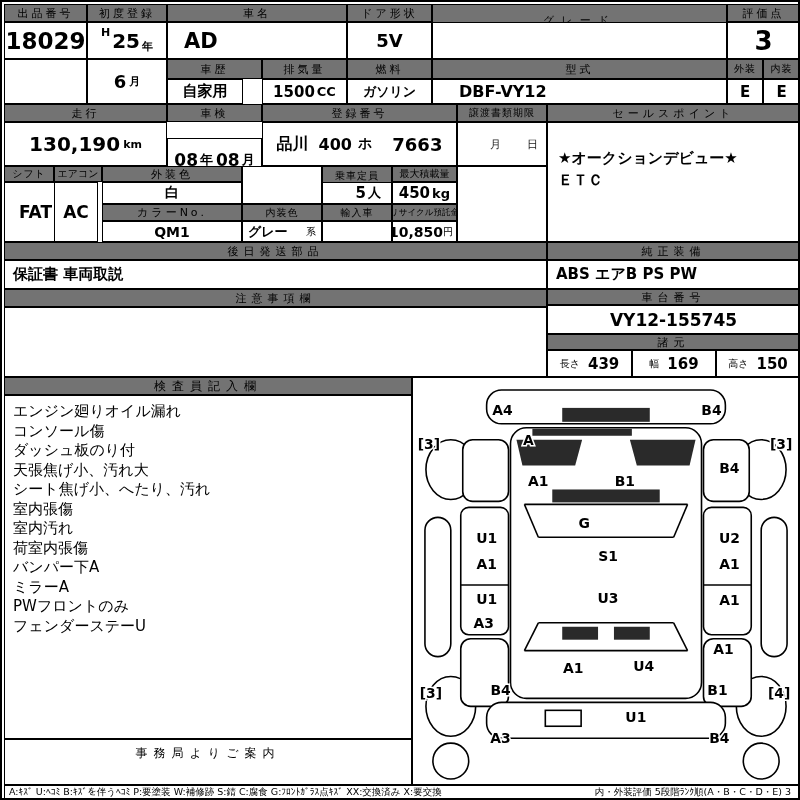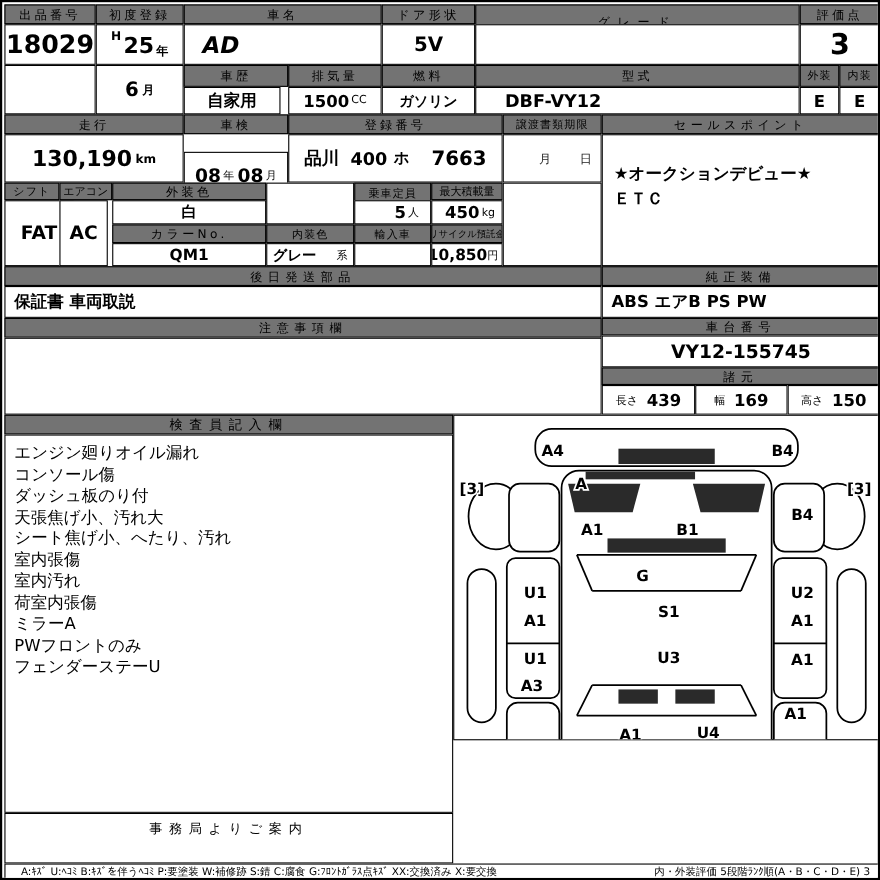--- a/index.html
+++ b/index.html
@@ -7,34 +7,34 @@
   body { font-family:"DejaVu Sans", sans-serif; color:#000; }
   .sheet { position:relative; width:800px; height:800px; background:#fff; border:2px solid #000; overflow:hidden; }
   .cell { position:absolute; border:1px solid #000; background:#fff; display:flex; align-items:center; justify-content:center; overflow:hidden; white-space:nowrap; }
   .hdr { background:#737373; font-size:11px; letter-spacing:3px; }
   .hdr-s { font-size:10px; letter-spacing:1px; }
   .hdr-xs { font-size:8.5px; letter-spacing:0; }
   .hdr-big { font-size:12px; letter-spacing:6px; }
   .b { font-weight:bold; }
   .left { justify-content:flex-start; }
   .right { justify-content:flex-end; }
-  .f26 { font-size:26px; } .f23 { font-size:23px; } .f21 { font-size:21px;font-style:italic; }
+  .f26 { font-size:26px; } .f23 { font-size:23px; } .f21 { font-size:21px; }
   .f20 { font-size:20px; } .f18 { font-size:18px; } .f17 { font-size:17px; }
   .f16 { font-size:16px; } .f15 { font-size:15px; } .f14 { font-size:14px; } .f13 { font-size:13px; }
   .u { font-size:11px; font-weight:bold; margin-left:3px; }
-  .u10 { font-size:10px; font-weight:normal; margin-left:2px; }
+  .u10 { font-size:13px; font-weight:bold; margin-left:2px; }
   .sup { font-size:11px; align-self:flex-start; margin:3px 2px 0 0; font-weight:bold; }
   .sub { font-size:11px; align-self:flex-end; margin:0 0 4px 2px; font-weight:bold; }
   .sales-box { flex-direction:column; align-items:flex-start; justify-content:flex-start; padding:24px 0 0 10px; font-size:15px; font-weight:bold; line-height:22px; }
   .transfer-val { gap:26px; font-size:11px; padding-right:8px; color:#222; }
   .speclabel { font-size:10px; margin-right:8px; }
   .insp-list { position:absolute; left:2px; top:393px; width:408px; height:344px; border:1px solid #000; background:#fff; padding:6px 8px; overflow:hidden; }
   .insp-item { font-size:15px; line-height:19.5px; white-space:nowrap; }
   .office-box { align-items:flex-start; padding-top:5px; }
-  .legend { font-size:9.5px; padding:0 8px 0 14px; justify-content:space-between; }
+  .legend { font-size:9.5px; padding:0 8px 0 4px; justify-content:space-between; }
   .dlabel { font-family:"DejaVu Sans", sans-serif; font-size:14px; font-weight:bold; fill:#000;
             stroke:#fff; stroke-width:3px; paint-order:stroke; text-anchor:middle; }
   svg .ln { stroke:#000; stroke-width:1.6; fill:none; }
   svg .wh { stroke:#000; stroke-width:1.6; fill:#fff; }
   svg .dk { fill:#2a2a2a; stroke:none; }
 </style>
 </head>
 <body>
 
 <div class="sheet">
@@ -60,21 +60,21 @@
   <div class="cell hdr" style="left:345px;top:2px;width:85px;height:18px">ドア形状</div>
   <div class="cell b f18" style="left:345px;top:20px;width:85px;height:37px">5V</div>
 
   <div class="cell hdr" style="left:430px;top:2px;width:295px;height:32px;letter-spacing:7px">グレード</div>
   <div class="cell" style="left:430px;top:20px;width:295px;height:37px"></div>
 
   <div class="cell hdr" style="left:725px;top:2px;width:73px;height:18px">評価点</div>
   <div class="cell b f26" style="left:725px;top:20px;width:73px;height:37px">3</div>
 
   <div class="cell hdr" style="left:165px;top:57px;width:95px;height:20px">車歴</div>
-  <div class="cell b f15" style="left:165px;top:77px;width:88px;height:25px">自家用</div>
+  <div class="cell b f15" style="left:165px;top:77px;width:76px;height:25px">自家用</div>
 
   <div class="cell hdr" style="left:260px;top:57px;width:85px;height:20px">排気量</div>
   <div class="cell" style="left:260px;top:77px;width:85px;height:25px">
     <span class="b f15">1500</span>
     <span class="u10">CC</span>
   </div>
 
   <div class="cell hdr" style="left:345px;top:57px;width:85px;height:20px">燃料</div>
   <div class="cell b f13" style="left:345px;top:77px;width:85px;height:25px">ガソリン</div>
 
@@ -191,30 +191,31 @@
   <div class="cell hdr hdr-big" style="left:2px;top:375px;width:408px;height:18px">検査員記入欄</div>
   <div class="insp-list">
       <div class="insp-item">エンジン廻りオイル漏れ</div>
       <div class="insp-item">コンソール傷</div>
       <div class="insp-item">ダッシュ板のり付</div>
       <div class="insp-item">天張焦げ小、汚れ大</div>
       <div class="insp-item">シート焦げ小、へたり、汚れ</div>
       <div class="insp-item">室内張傷</div>
       <div class="insp-item">室内汚れ</div>
       <div class="insp-item">荷室内張傷</div>
+      <div class="insp-item">バンパー下A</div>
       <div class="insp-item">ミラーA</div>
       <div class="insp-item">PWフロントのみ</div>
       <div class="insp-item">フェンダーステーU</div>
     </div>
 
   <div class="cell office-box" style="left:2px;top:737px;width:408px;height:46px;font-size:12px;letter-spacing:6px">
     <span>事務局よりご案内</span>
   </div>
 
-  <div class="cell" style="left:410px;top:375px;width:388px;height:296px;align-items:flex-start;justify-content:flex-start">
+  <div class="cell" style="left:410px;top:375px;width:388px;height:408px;align-items:flex-start;justify-content:flex-start">
     <svg width="386" height="406" viewBox="0 0 388 408">
       <g>
         <ellipse class="wh" cx="38" cy="92" rx="25" ry="30"></ellipse>
         <ellipse class="wh" cx="350" cy="92" rx="25" ry="30"></ellipse>
         <ellipse class="wh" cx="38" cy="330" rx="25" ry="30"></ellipse>
         <ellipse class="wh" cx="350" cy="330" rx="25" ry="30"></ellipse>
         <circle class="wh" cx="38" cy="385" r="18"></circle>
         <circle class="wh" cx="350" cy="385" r="18"></circle>
       </g>
       <g>

